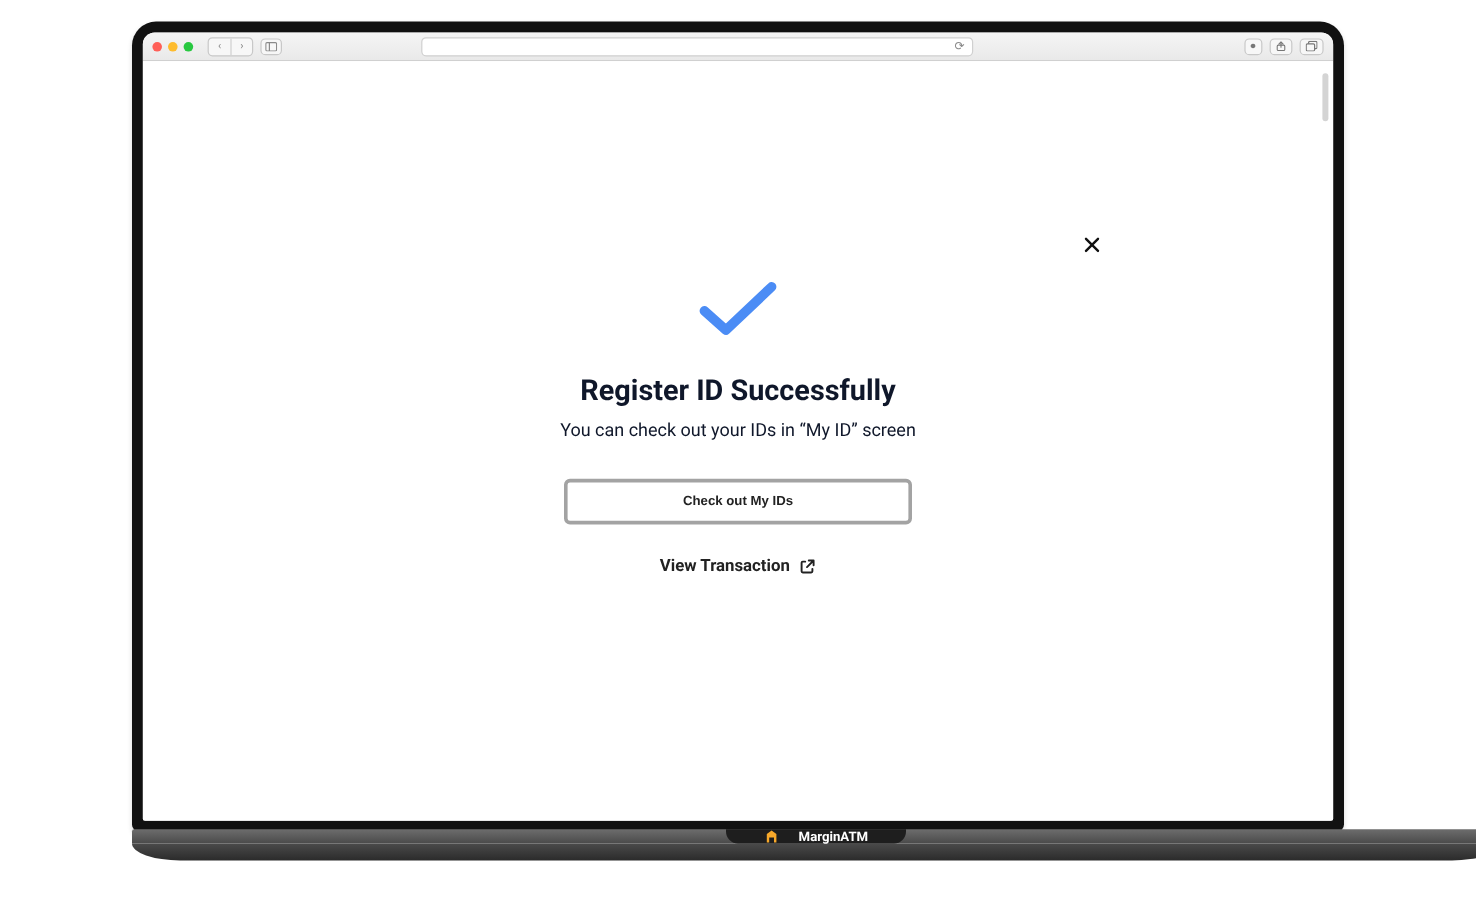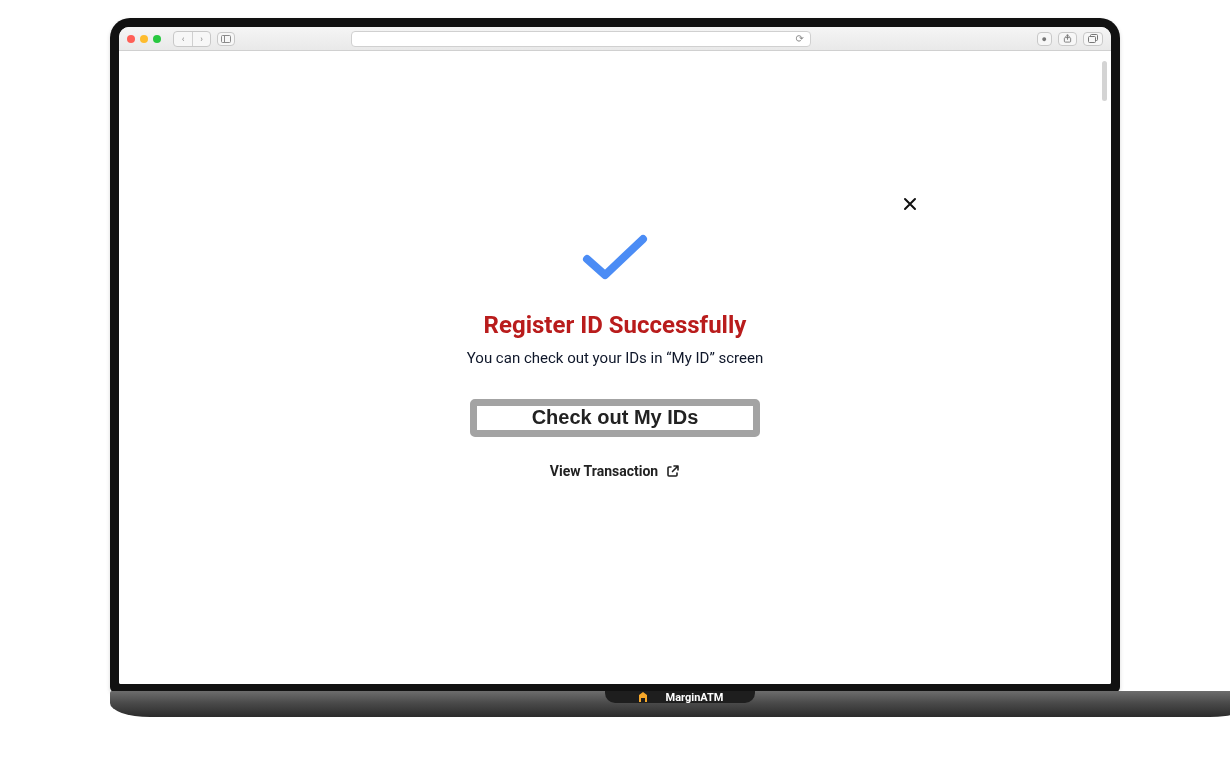--- a/index.html
+++ b/index.html
@@ -104,35 +104,35 @@
     color:#111;
     background:transparent;
     border:none;
   }
 
   .checkmark-icon { margin:0 auto 28px auto; display:block; }
 
   .modal-title {
     font-size:24px;
     font-weight:700;
-    color:#b91c1c;
+    color:#0f172a;
     margin-bottom:10px;
   }
   .modal-subtitle {
     font-size:15px;
     color:#0f172a;
     margin-bottom:32px;
   }
   .primary-btn {
     width:290px;
     height:38px;
     background:#ffffff;
-    border:7px solid #a3a3a3;
+    border:3px solid #a3a3a3;
     border-radius:5px;
-    font-size:20px;
+    font-size:11px;
     font-weight:600;
     color:#222;
     cursor:pointer;
     margin:0 auto 24px auto;
     display:block;
   }
   .view-tx {
     display:inline-flex;
     align-items:center;
     gap:8px;

